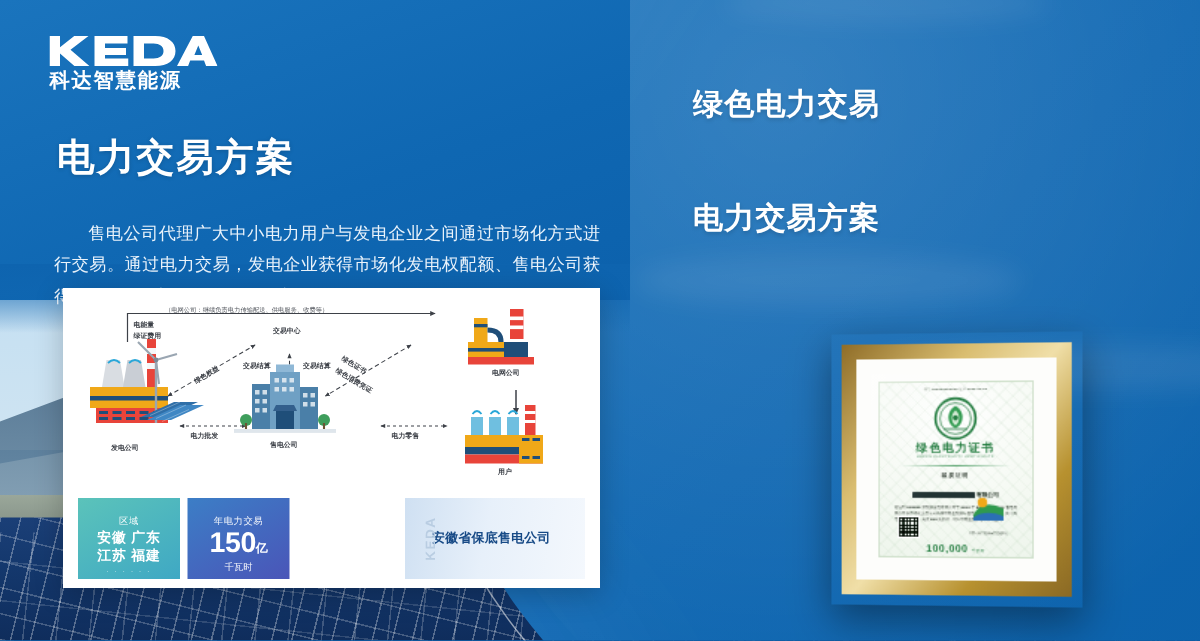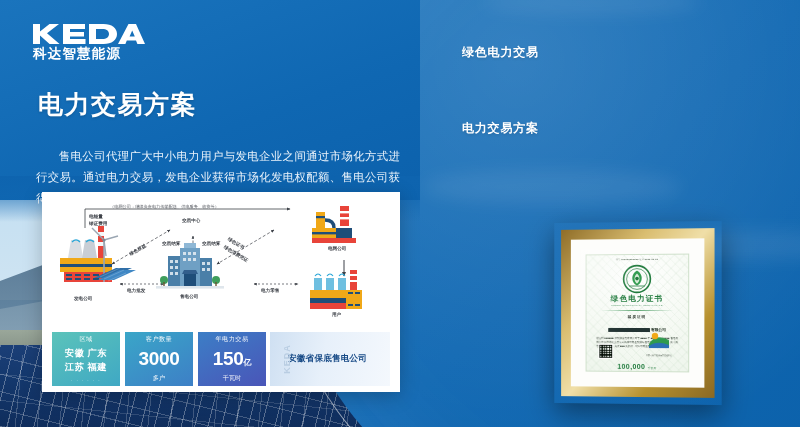--- a/index.html
+++ b/index.html
@@ -118,21 +118,21 @@
     position:absolute; color:#3d4148; font-size:4.6px; font-weight:700;
     white-space:nowrap; line-height:1.25;
   }
   .dlabel.sm{ font-size:4.2px; font-weight:400; color:#54585f; }
   .dlabel.rot{ transform-origin:left center; }
 
   
   .stats{ position:absolute; left:10px; top:140px; display:flex; gap:5px; }
   .stat{
     width:68px; height:54px; color:#fff; text-align:center;
-    display:flex; flex-direction:column; align-items:center; justify-content:space-between;
+    display:flex; flex-direction:column; align-items:center; justify-content:flex-end;
     padding:3px 2px;
   }
   .stat.s1{ background:linear-gradient(150deg,#5bc3ba,#3fa8c4); }
   .stat.s2{ background:linear-gradient(150deg,#3aa6c8,#3d7fc6); }
   .stat.s3{ background:linear-gradient(150deg,#3c7ec6,#4a55b8); }
   .stat-cap{ font-size:6.2px; opacity:.95; letter-spacing:.4px; margin-bottom:1px;}
   .stat-big{ font-size:19px; font-weight:700; line-height:1.05; letter-spacing:-.3px;}
   .stat-big small{ font-size:8px; font-weight:700; }
   .stat-sub{ font-size:6.2px; margin-top:1px; opacity:.95;}
   .stat-region{
@@ -153,22 +153,23 @@
     font-size:9px; font-weight:700; color:#b9cde2; letter-spacing:1px;
   }
   .certnote-line{
     font-size:8.6px; font-weight:700; color:#174a86; line-height:1.6;
     letter-spacing:.2px; white-space:nowrap;
   }
 
   
   .sec{ position:absolute; color:#fff; }
   .sec h2{
-    font-size:12px; font-weight:700; letter-spacing:.8px; margin-bottom:7px;
+    font-size:20px; font-weight:700; letter-spacing:.8px; margin-bottom:7px;
     text-shadow:0 1px 3px rgba(0,0,0,.16);
+    margin-top:12px;
   }
   .sec p{
     font-size:9.6px; line-height:1.9; color:#e6f0f9; text-indent:2em;
     text-align:justify; width:322px;
   }
   #sec-green{ left:462px; top:44px; }
   #sec-spot { left:462px; top:120px; }
 
   
   .cert-wrap{
@@ -476,25 +477,20 @@
           <span>安徽</span>
           <span>广东</span>
         </div>
         <div class="stat-region">
           <span>江苏</span>
           <span>福建</span>
         </div>
         <div class="stat-dots">· · · · · ·</div>
       </div>
 
-      <div class="stat s2">
-        <div class="stat-cap">客户数量</div>
-        <div class="stat-big">3000</div>
-        <div class="stat-sub">多户</div>
-      </div>
 
       <div class="stat s3">
         <div class="stat-cap">年电力交易</div>
         <div class="stat-big">
           <span>150</span><small>亿</small>
         </div>
         <div class="stat-sub">千瓦时</div>
       </div>
     </div>
 

